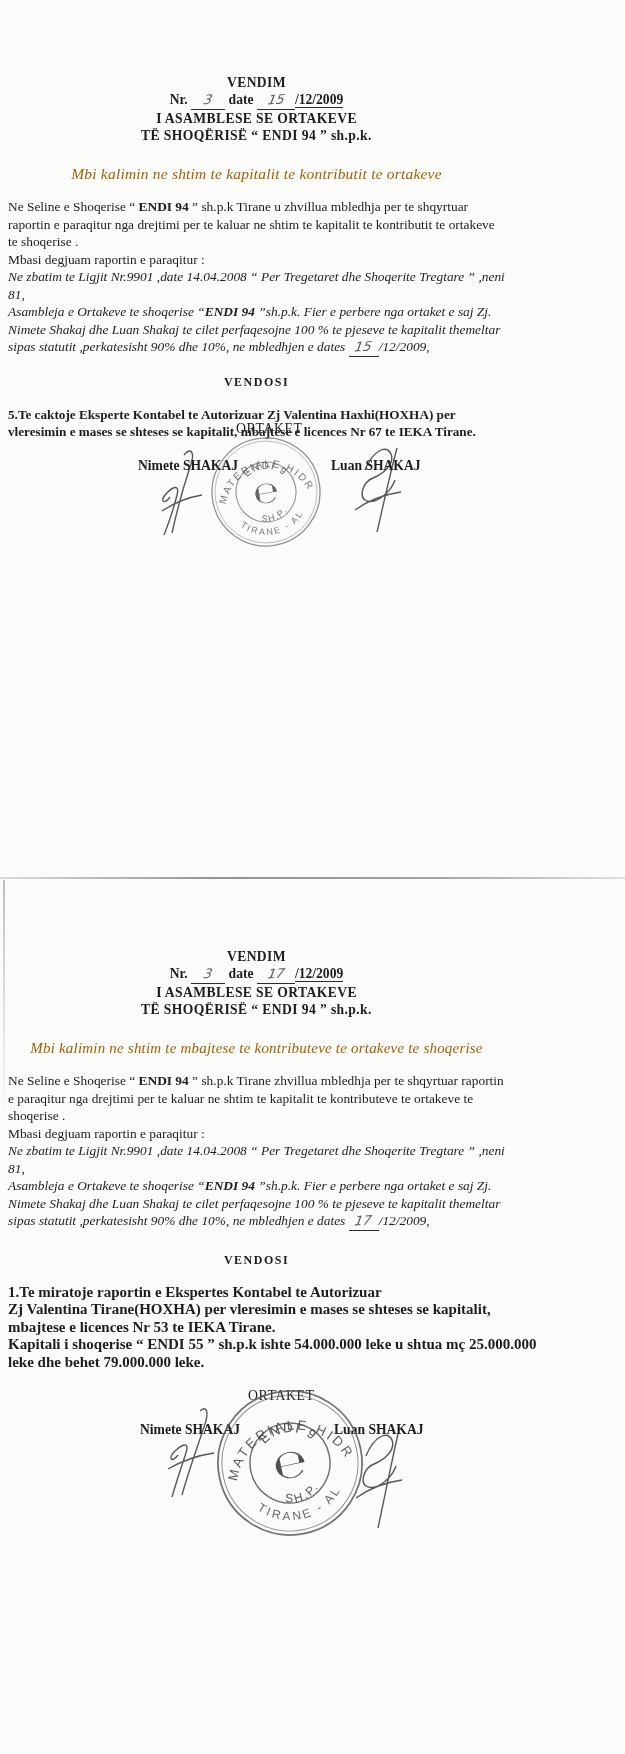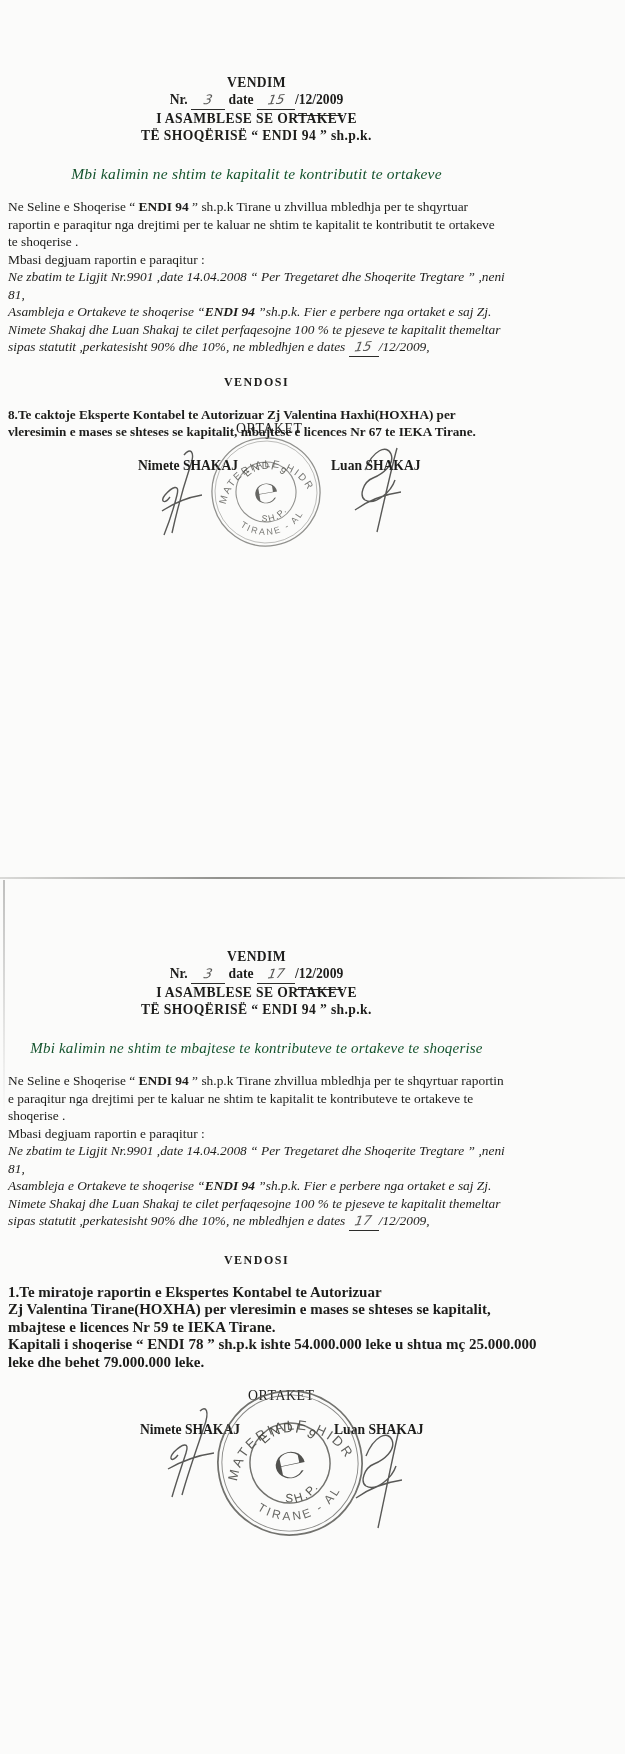--- a/index.html
+++ b/index.html
@@ -11,38 +11,38 @@
     position:relative;
     overflow:hidden;
   }
   .scan-page{position:absolute;left:0;width:513px;}
   .txtcol{position:relative;margin:0 auto;width:497px;}
   .center{text-align:center;}
   .b{font-weight:bold;}
   .i{font-style:italic;}
   .title-line{font-size:13.6px;font-weight:bold;letter-spacing:.4px;line-height:17px;}
   .nr-line{font-size:13.6px;font-weight:bold;line-height:18px;}
-  .head-italic{font-style:italic;font-size:15.5px;line-height:20px;margin-top:20px;letter-spacing:.2px;color:#14532d;}
+  .head-italic{font-style:italic;font-size:15.5px;line-height:20px;margin-top:20px;letter-spacing:.2px;color:#a16207;}
   .bodytext{font-size:13.4px;line-height:17.5px;margin-top:14px;text-align:left;}
   .bodytext p{margin:0;}
   .vendosi{font-size:12px;font-weight:bold;letter-spacing:1.5px;margin-top:18px;}
   .decision{font-size:13.2px;font-weight:bold;line-height:17.5px;margin-top:16px;text-align:left;}
   .decision div{white-space:nowrap;}
   .hand-slot{
     display:inline-block;min-width:30px;text-align:center;
     border-bottom:1.2px solid #2c2c2a;vertical-align:baseline;
     padding:0 2px;
   }
   .hand{
     font-family:"DejaVu Sans",sans-serif;
     font-style:italic;font-weight:normal;
     display:inline-block;transform:skewX(-14deg) rotate(-4deg);
     color:#3c3c3a;font-size:13px;opacity:.85;
   }
-  .typed-date{border-bottom:1.2px solid #2c2c2a;padding-bottom:8px;}
+  .typed-date{border-bottom:1.2px solid #2c2c2a;padding-bottom:0px;}
   .ortaket{font-size:13.8px;font-weight:normal;letter-spacing:.6px;position:absolute;}
   .signer{font-size:13.6px;font-weight:bold;position:absolute;white-space:nowrap;}
   .stamp{position:absolute;}
   .sig{position:absolute;}
   .page-sep{
     position:absolute;left:0;width:625px;height:2px;
     background:linear-gradient(90deg, rgba(120,120,115,.25), rgba(90,90,85,.65) 35%, rgba(90,90,85,.55) 70%, rgba(120,120,115,.2));
   }
   .edge-line{
     position:absolute;width:2px;
@@ -69,21 +69,21 @@
     <div class="bodytext">
       <p><span>Ne Seline e Shoqerise “ </span><span class="b">ENDI  94</span><span> ” sh.p.k  Tirane u zhvillua mbledhja per te shqyrtuar raportin e paraqitur nga drejtimi  per te kaluar ne shtim te kapitalit te kontributit te ortakeve  te shoqerise .</span></p>
       <p>Mbasi degjuam  raportin e paraqitur :</p>
       <p class="i">Ne zbatim te Ligjit Nr.9901 ,date 14.04.2008 “ Per Tregetaret dhe Shoqerite Tregtare ” ,neni 81,</p>
       <p class="i"><span>Asambleja e Ortakeve te shoqerise “</span><span class="b">ENDI 94</span><span> ”sh.p.k. Fier  e perbere nga ortaket e saj Zj. Nimete Shakaj dhe Luan Shakaj te cilet   perfaqesojne  100 % te pjeseve te kapitalit themeltar sipas statutit ,perkatesisht 90% dhe 10%, ne mbledhjen e dates </span><span class="hand-slot" style="min-width:26px;"><span class="hand">15</span></span><span>/12/2009,</span></p>
     </div>
 
     <div class="center vendosi">VENDOSI</div>
 
     <div class="decision">
-      <div>8.Te caktoje Eksperte Kontabel te Autorizuar Zj Valentina Haxhi(HOXHA) per</div>
+      <div>5.Te caktoje Eksperte Kontabel te Autorizuar Zj Valentina Haxhi(HOXHA) per</div>
       <div>vleresimin e mases se shteses se kapitalit, mbajtese e licences Nr 67 te IEKA Tirane.</div>
     </div>
   </div>
 </div>
 
 <div class="ortaket" style="left:236px;top:421px;">ORTAKET</div>
 <div class="signer" style="left:138px;top:458px;">Nimete  SHAKAJ</div>
 <div class="signer" style="left:331px;top:458px;">Luan SHAKAJ</div>
 
 <svg class="sig" style="left:150px;top:445px;" width="90" height="95" viewBox="0 0 90 95">
@@ -141,22 +141,22 @@
       <p>Mbasi degjuam  raportin e paraqitur :</p>
       <p class="i">Ne zbatim te Ligjit Nr.9901 ,date 14.04.2008 “ Per Tregetaret dhe Shoqerite Tregtare ” ,neni 81,</p>
       <p class="i"><span>Asambleja e Ortakeve te shoqerise “</span><span class="b">ENDI 94</span><span> ”sh.p.k. Fier  e perbere nga ortaket e saj Zj. Nimete Shakaj dhe Luan Shakaj te cilet   perfaqesojne  100 % te pjeseve te kapitalit themeltar sipas statutit ,perkatesisht 90% dhe 10%, ne mbledhjen e dates </span><span class="hand-slot" style="min-width:26px;"><span class="hand">17</span></span><span>/12/2009,</span></p>
     </div>
 
     <div class="center vendosi" style="margin-top:22px;">VENDOSI</div>
 
     <div class="decision" style="font-size:15px;">
       <div>1.Te miratoje raportin e Ekspertes Kontabel te Autorizuar</div>
       <div>Zj Valentina Tirane(HOXHA) per vleresimin e mases se shteses se kapitalit,</div>
-      <div>mbajtese e licences Nr 59 te IEKA Tirane.</div>
-      <div>Kapitali i shoqerise “ ENDI 78  ” sh.p.k  ishte 54.000.000 leke u shtua mç 25.000.000</div>
+      <div>mbajtese e licences Nr 53 te IEKA Tirane.</div>
+      <div>Kapitali i shoqerise “ ENDI 55  ” sh.p.k  ishte 54.000.000 leke u shtua mç 25.000.000</div>
       <div>leke dhe behet 79.000.000 leke.</div>
     </div>
   </div>
 </div>
 
 <div class="ortaket" style="left:248px;top:1388px;">ORTAKET</div>
 <div class="signer" style="left:140px;top:1422px;">Nimete  SHAKAJ</div>
 <div class="signer" style="left:334px;top:1422px;">Luan SHAKAJ</div>
 
 <svg class="sig" style="left:160px;top:1405px;" width="95" height="100" viewBox="0 0 95 100">

